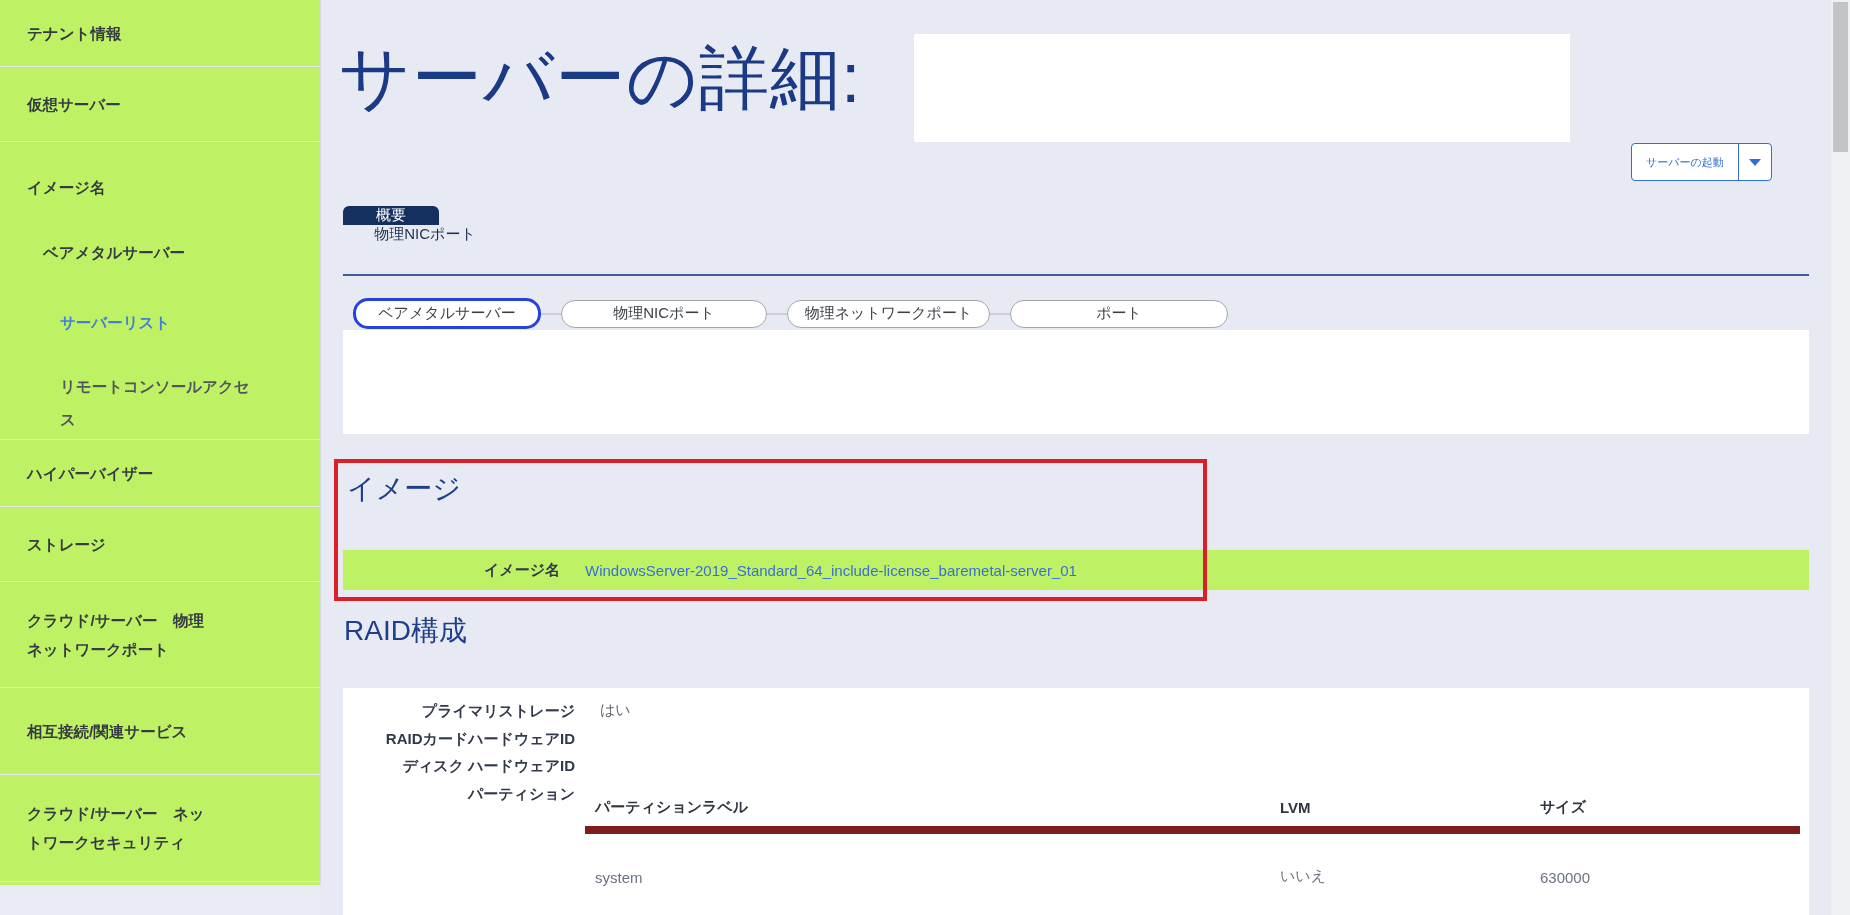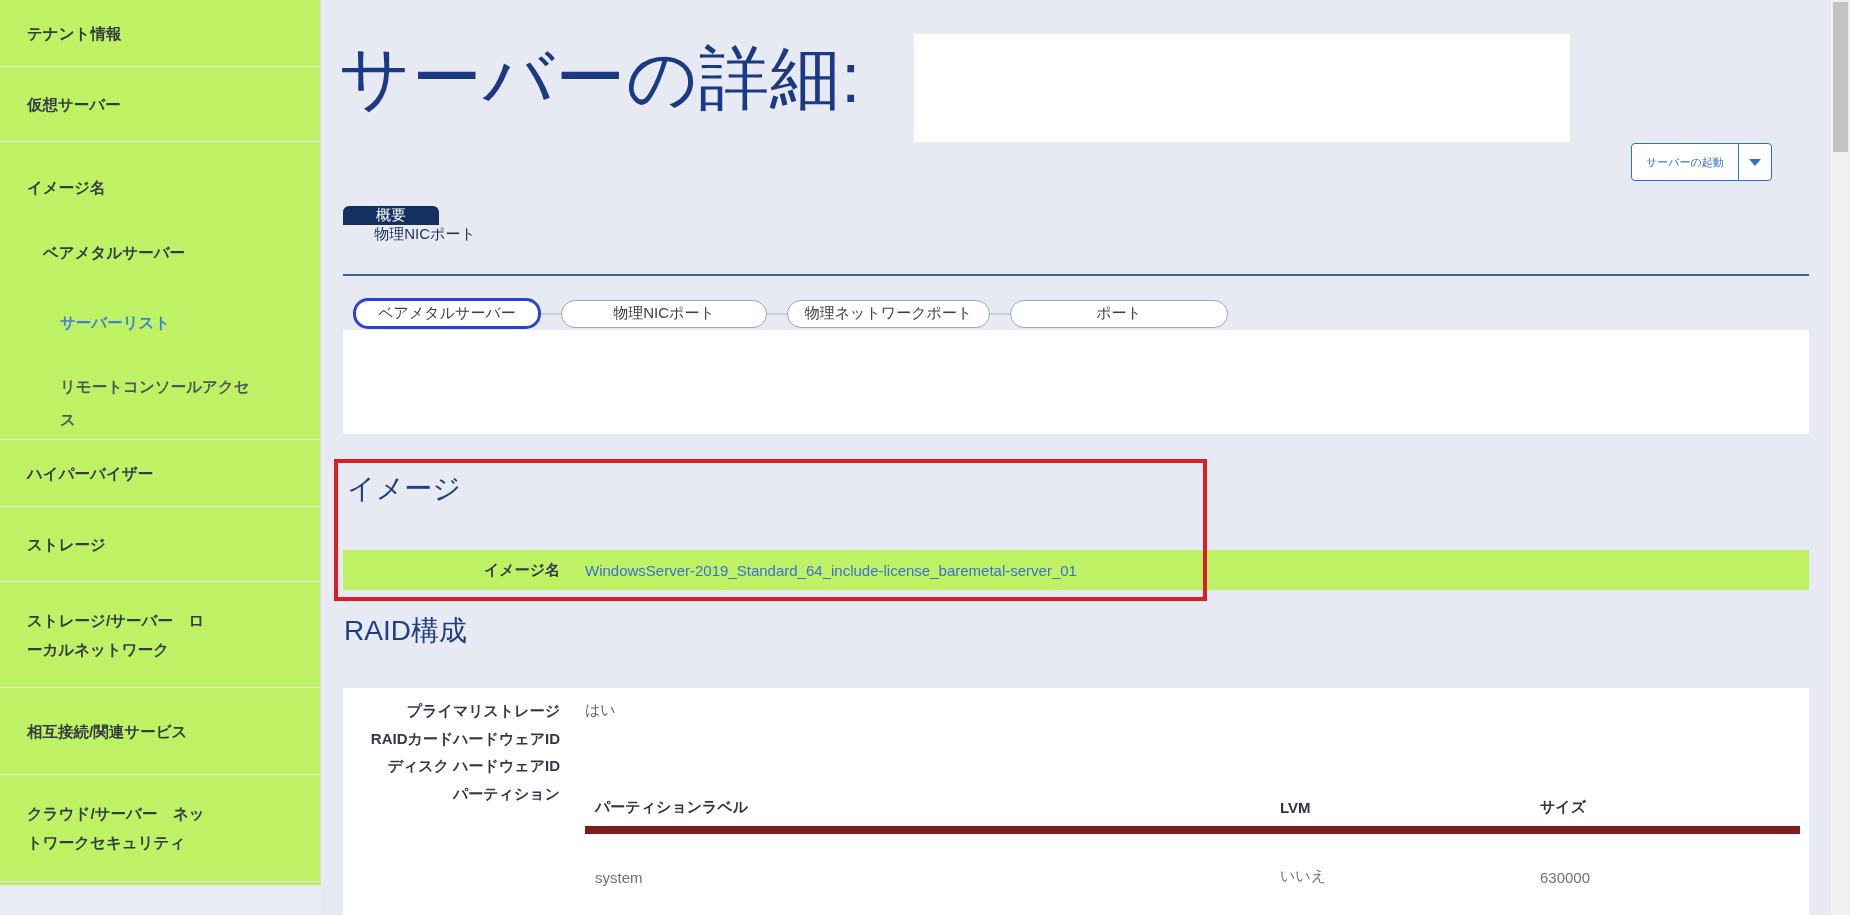--- a/index.html
+++ b/index.html
@@ -85,21 +85,21 @@
   .val-col { padding-left:25px; color:#60666f; }
   .link { color:#3a6fd8; text-decoration:none; cursor:pointer; }
 
   .annotation-box {
     position:absolute; left:334px; top:459px; width:873px; height:142px;
     border:4px solid #dc1f26; pointer-events:none; z-index:5;
   }
 
   .raid-card { position:absolute; left:343px; top:688px; width:1466px; height:227px; background:#ffffff; }
   .raid-rows { position:absolute; left:0; top:9px; width:100%; }
-  .raid-row { display:flex; height:27.5px; align-items:center; font-size:15px; }
+  .raid-row { display:flex; height:27.5px; align-items:center; font-size:15px;padding-left:15px; }
   .raid-row .lbl-col { line-height:17px; }
 
   .ptable { position:absolute; left:242px; top:100px; width:1215px; }
   .ptable .thead { display:flex; align-items:center; height:46px; border-bottom:8px solid #7f1d1d; font-weight:bold; color:#2f3640; font-size:15px; }
   .ptable .trow  { display:flex; align-items:flex-end; height:52px; color:#6b7280; font-size:15px; }
   .ptable .c1 { width:695px; padding-left:10px; flex:none; }
   .ptable .c2 { width:260px; flex:none; }
   .ptable .c3 { flex:1; }
 
   
@@ -130,21 +130,21 @@
         <div class="sb-item lv2 muted" style="max-width:255px; line-height:33px;">リモートコンソールアクセス</div>
       </div>
   </div>
   <div class="sb-group g4">
     <div class="sb-item lv0">ハイパーバイザー</div>
   </div>
   <div class="sb-group g5">
     <div class="sb-item lv0">ストレージ</div>
   </div>
   <div class="sb-group g6">
-    <div class="sb-item lv0" style="max-width:267px;">ストレージ/サーバー　ローカルネットワーク</div>
+    <div class="sb-item lv0" style="max-width:267px;">クラウド/サーバー　物理ネットワークポート</div>
   </div>
   <div class="sb-group g7">
     <div class="sb-item lv0">相互接続/関連サービス</div>
   </div>
   <div class="sb-group g8">
     <div class="sb-item lv0" style="max-width:262px;">クラウド/サーバー　ネットワークセキュリティ</div>
   </div>
 </nav>
 <div class="sb-bottom-strip"></div>
 

